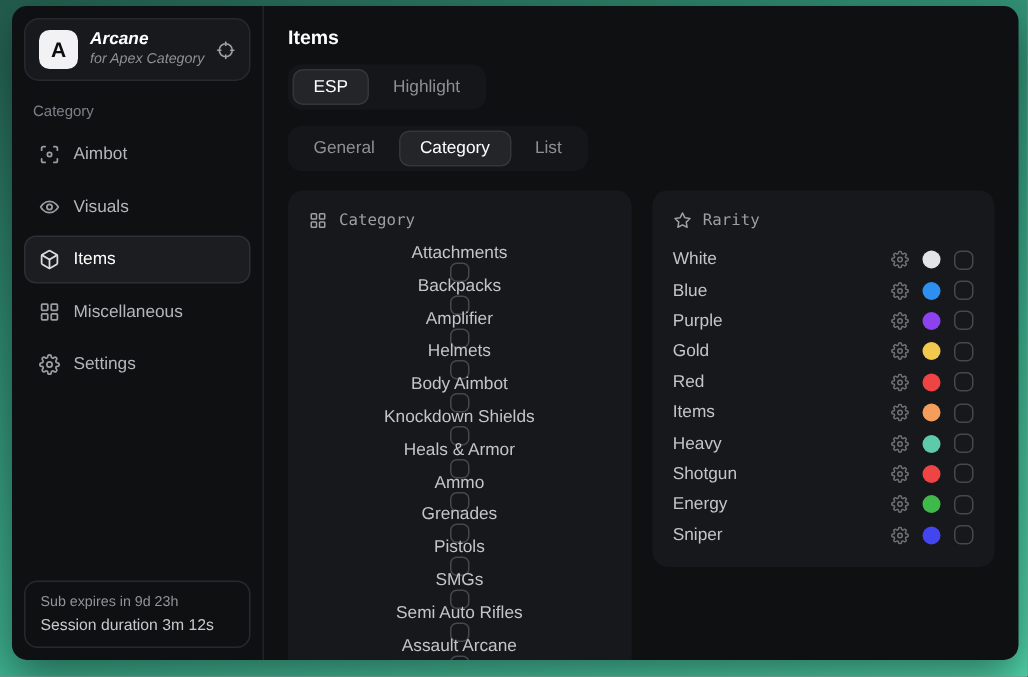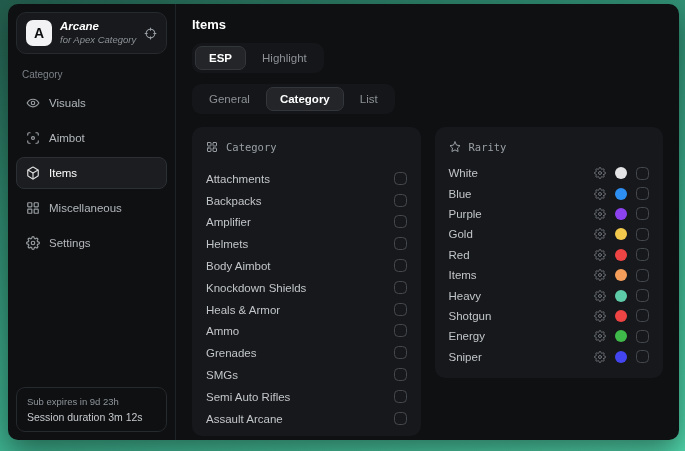--- a/index.html
+++ b/index.html
@@ -32,27 +32,27 @@
   .sidebar-footer{margin-top:auto;border:1px solid #26292d;border-radius:9px;padding:8px 10px;}
   .sub-line1{font-family:Liberation Sans, sans-serif;font-size:9.5px;color:#8f959b;white-space:nowrap;}
   .sub-line2{font-size:10.5px;color:#c7cacd;margin-top:4px;white-space:nowrap;}
   
   .main{flex:1;padding:13px 16px;box-sizing:border-box;min-width:0;}
   .page-title{color:#ffffff;font-size:13px;font-weight:bold;}
   .tab-row{margin-top:11px;}
   .tab-group{display:inline-flex;background:#141619;border-radius:9px;padding:3px;gap:2px;}
   .tab{padding:5px 13px;font-size:11.5px;color:#8d9196;border-radius:7px;
     border:1px solid transparent;cursor:default;white-space:nowrap;}
-  .tab.active{background:#232528;border-color:#33363b;color:#ffffff;font-weight:bold;}
+  .tab.active{background:#232528;border-color:#33363b;color:#ffffff;font-weight:normal;}
   .panels{display:flex;gap:14px;margin-top:13px;align-items:flex-start;}
   .panel{background:#16181b;border-radius:10px;padding:11px 14px;width:231px;box-sizing:border-box;}
   .panel-header{display:flex;align-items:center;gap:8px;color:#9aa0a6;font-size:10.5px;
     font-family:"DejaVu Sans Mono",monospace;margin:3px 0 10px;}
   .panel-header .ph-icon{display:flex;color:#9aa0a6;}
-  .cat-row{display:flex;align-items:flex-end;justify-content:space-between;height:21.8px;}
+  .cat-row{display:flex;align-items:center;justify-content:space-between;height:21.8px;flex-direction:column;}
   .row-label{color:#c2c5c9;font-size:11.5px;}
   .checkbox{width:13px;height:13px;border:1.5px solid #45484d;border-radius:4.5px;
     box-sizing:border-box;flex:none;}
   .rar-row{display:flex;align-items:center;height:20.4px;}
   .rar-right{margin-left:auto;display:flex;align-items:center;gap:9px;}
   .gear-small{display:flex;color:#6e7278;}
   .swatch{width:12px;height:12px;border-radius:50%;flex:none;}
 </style>
 </head>
 <body>
@@ -76,37 +76,37 @@
           </svg>
         </span>
     </div>
 
     <div class="section-label">Category</div>
 
     <div id="nav">
         <div class="nav-item">
           <span class="nav-icon">
             <svg width="14" height="14" viewBox="0 0 24 24" fill="none" stroke="currentColor" stroke-width="2" stroke-linecap="round" stroke-linejoin="round">
-              <path d="M2 12s3.5-6.5 10-6.5S22 12 22 12s-3.5 6.5-10 6.5S2 12 2 12z"></path>
-              <circle cx="12" cy="12" r="3"></circle>
-            </svg>
-          </span>
-          <span>Visuals</span>
-        </div>
-        <div class="nav-item">
-          <span class="nav-icon">
-            <svg width="14" height="14" viewBox="0 0 24 24" fill="none" stroke="currentColor" stroke-width="2" stroke-linecap="round" stroke-linejoin="round">
               <path d="M7 3H5a2 2 0 0 0-2 2v2"></path>
               <path d="M17 3h2a2 2 0 0 1 2 2v2"></path>
               <path d="M7 21H5a2 2 0 0 1-2-2v-2"></path>
               <path d="M17 21h2a2 2 0 0 0 2-2v-2"></path>
               <circle cx="12" cy="12" r="2.5"></circle>
             </svg>
           </span>
           <span>Aimbot</span>
+        </div>
+        <div class="nav-item">
+          <span class="nav-icon">
+            <svg width="14" height="14" viewBox="0 0 24 24" fill="none" stroke="currentColor" stroke-width="2" stroke-linecap="round" stroke-linejoin="round">
+              <path d="M2 12s3.5-6.5 10-6.5S22 12 22 12s-3.5 6.5-10 6.5S2 12 2 12z"></path>
+              <circle cx="12" cy="12" r="3"></circle>
+            </svg>
+          </span>
+          <span>Visuals</span>
         </div>
         <div class="nav-item active">
           <span class="nav-icon">
             <svg width="14" height="14" viewBox="0 0 24 24" fill="none" stroke="currentColor" stroke-width="2" stroke-linecap="round" stroke-linejoin="round">
               <path d="M21 16V8a2 2 0 0 0-1-1.73l-7-4a2 2 0 0 0-2 0l-7 4A2 2 0 0 0 3 8v8a2 2 0 0 0 1 1.73l7 4a2 2 0 0 0 2 0l7-4A2 2 0 0 0 21 16z"></path>
               <polyline points="3.3 7 12 12 20.7 7"></polyline>
               <line x1="12" y1="22" x2="12" y2="12"></line>
             </svg>
           </span>
           <span>Items</span>
@@ -200,20 +200,24 @@
             </div>
             <div class="cat-row">
               <span class="row-label">Ammo</span>
               <span class="checkbox"></span>
             </div>
             <div class="cat-row">
               <span class="row-label">Grenades</span>
               <span class="checkbox"></span>
             </div>
             <div class="cat-row">
+              <span class="row-label">Pistols</span>
+              <span class="checkbox"></span>
+            </div>
+            <div class="cat-row">
               <span class="row-label">SMGs</span>
               <span class="checkbox"></span>
             </div>
             <div class="cat-row">
               <span class="row-label">Semi Auto Rifles</span>
               <span class="checkbox"></span>
             </div>
             <div class="cat-row">
               <span class="row-label">Assault Arcane</span>
               <span class="checkbox"></span>

